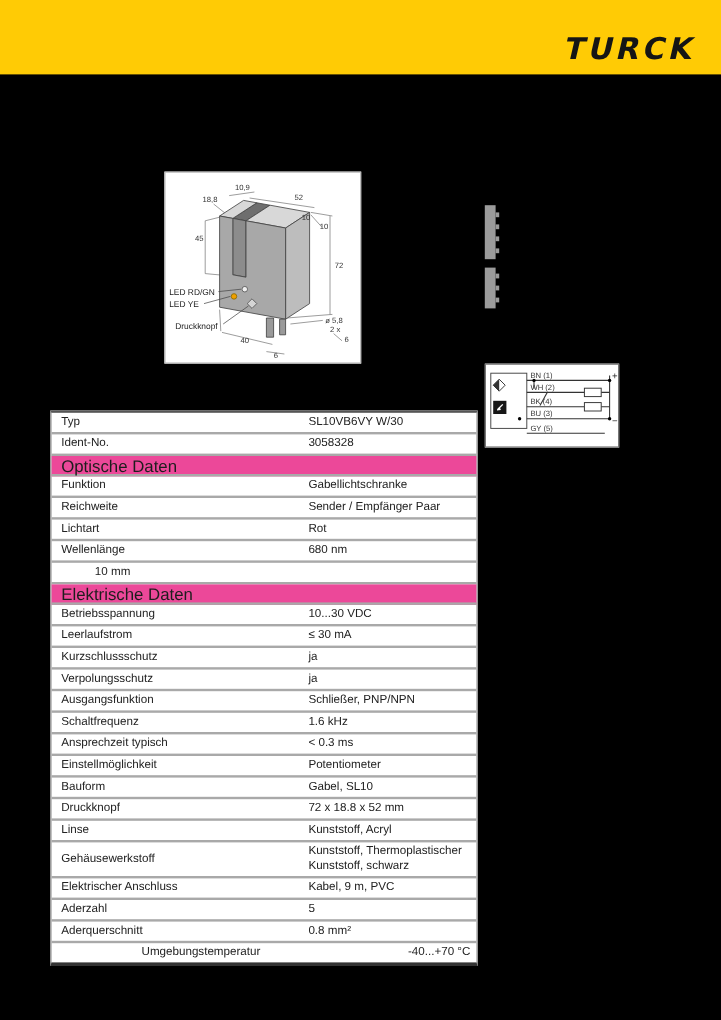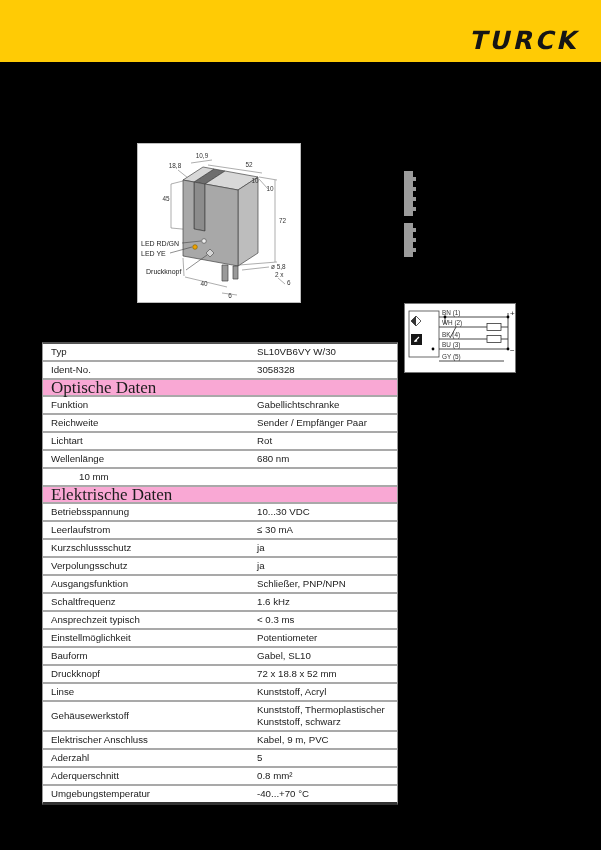--- a/index.html
+++ b/index.html
@@ -29,24 +29,24 @@
             border:1px solid #777;}
   .wtxt{font-size:6.4px;fill:#333;font-family:"Liberation Sans",sans-serif;}
   .wsign{font-size:8px;fill:#222;font-family:"Liberation Sans",sans-serif;}
 
   
   .spec-table{position:absolute;left:42px;top:342px;width:354px;background:#fff;
               border-left:1px solid #999;border-right:1px solid #999;
               border-top:2px solid #555;border-bottom:3px solid #333;}
   .t-row{display:flex;align-items:center;min-height:15px;border-bottom:2px solid #a9a9a9;
          font-size:9.7px;line-height:12px;color:#222;}
-  .t-row:last-child{border-bottom:none;}
+  .t-row:last-child{border-bottom:none;text-align:right;}
   .lbl{width:178px;padding:2px 4px 2px 8px;box-sizing:border-box;flex-shrink:0;}
   .val{flex:1;padding:2px 5px 2px 0;margin-left:36px;}
-  .t-sec{background:#f9a8d4;font-size:17px;color:#1d1d1d;font-family:Liberation Serif, serif;}
+  .t-sec{background:#ec4899;font-size:14px;color:#1d1d1d;}
   .sec-label{padding-left:8px;}
 </style>
 </head>
 <body>
 
 <div class="page">
 
   <div class="header">
     <div class="logo">TURCK</div>
   </div>

